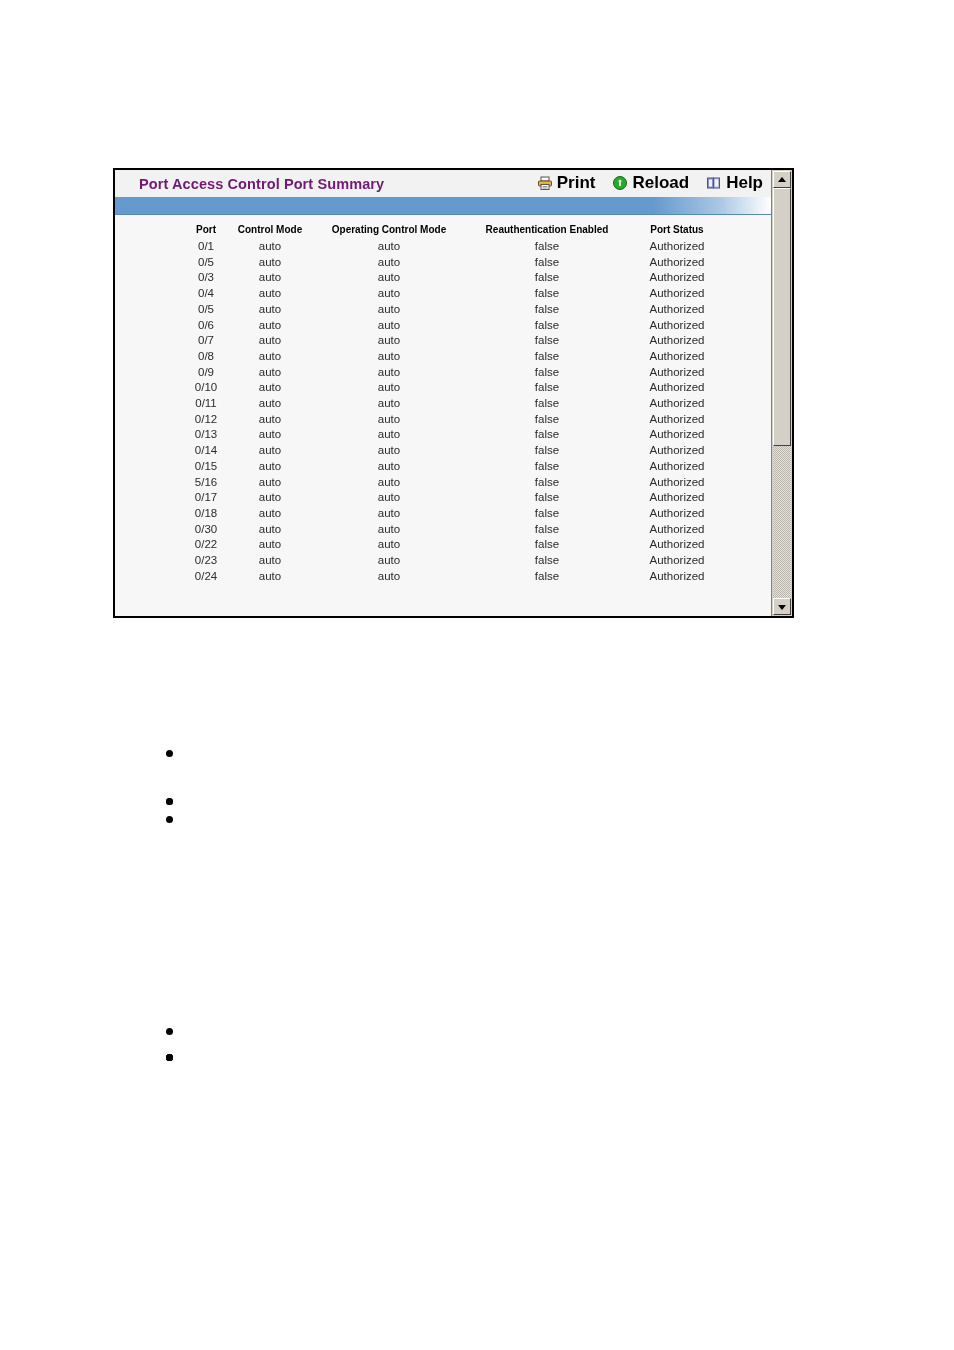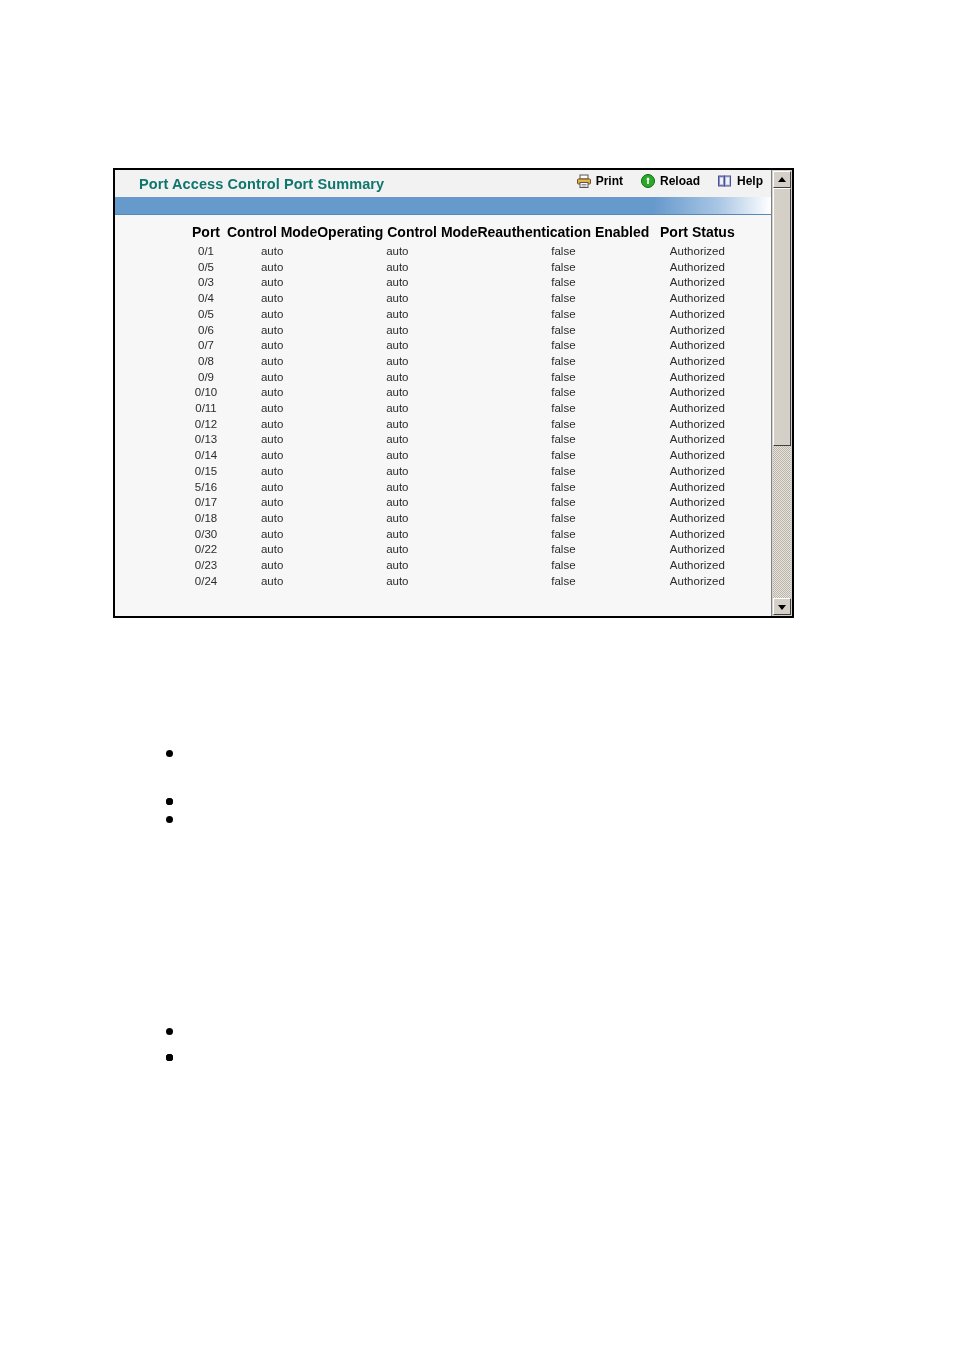--- a/index.html
+++ b/index.html
@@ -41,39 +41,39 @@
   .titlebar {
     position: relative;
     height: 27px;
     background: #f2f2f2;
     display: flex;
     align-items: center;
     padding-left: 24px;
     box-sizing: border-box;
   }
   .page-title {
-    color: #0f766e;
+    color: #701a75;
     font-weight: bold;
     font-size: 14.5px;
     letter-spacing: 0.1px;
     white-space: nowrap;
   }
   .toolbar {
     position: absolute;
     right: 8px;
     top: 3px;
     display: flex;
     align-items: center;
     gap: 17px;
   }
   .tool-btn {
     display: flex;
     align-items: center;
     gap: 4px;
-    font-size: 12px;
+    font-size: 17px;
     font-weight: bold;
     color: #000000;
     cursor: pointer;
     white-space: nowrap;
   }
   .tool-icon {
     width: 16px;
     height: 16px;
     display: inline-block;
     position: relative;
@@ -96,21 +96,21 @@
     box-sizing: border-box;
   }
   table.port-table {
     border-collapse: collapse;
     font-size: 11.5px;
     color: #1a1a1a;
     margin-left: 70px;
   }
   table.port-table th {
     font-weight: bold;
-    font-size: 14px;
+    font-size: 10px;
     padding: 0 0 4px 0;
     white-space: nowrap;
     color: #000000;
   }
   table.port-table td {
     text-align: center;
     padding: 0;
     height: 15.7px;
     line-height: 15.7px;
     white-space: nowrap;

